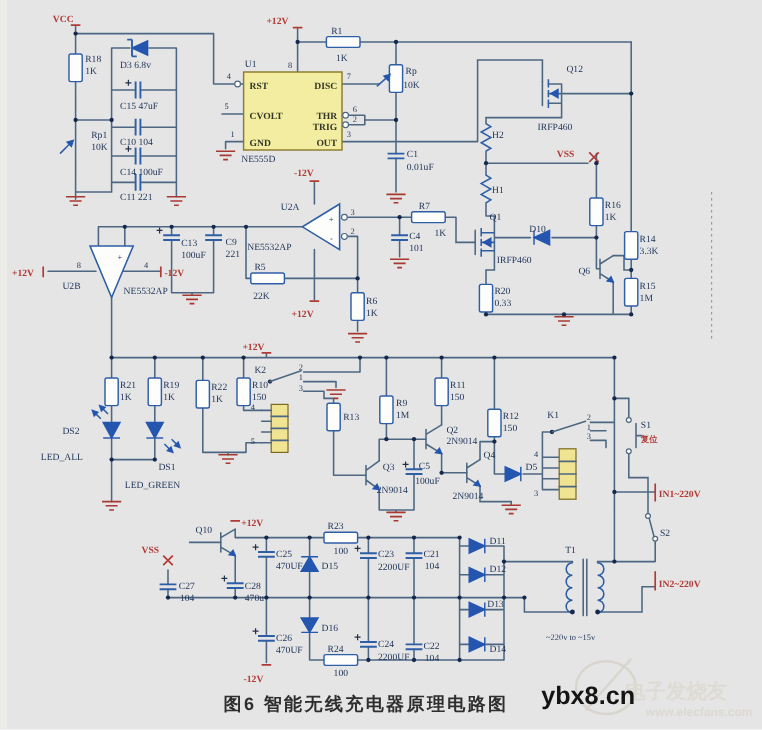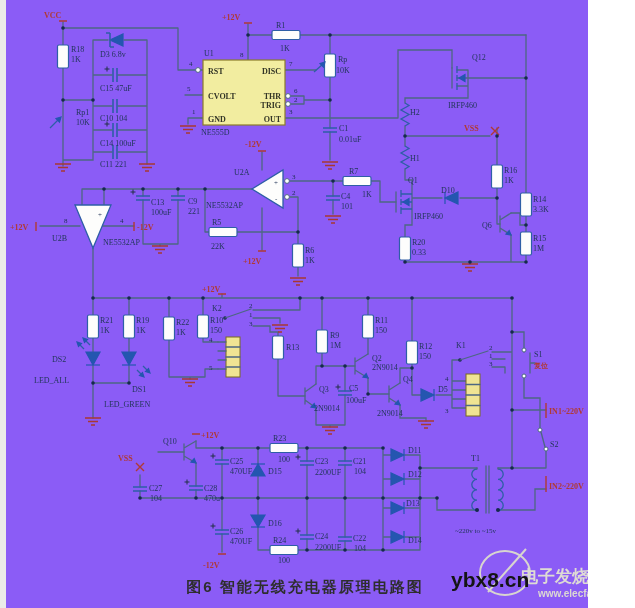--- a/index.html
+++ b/index.html
@@ -1,16 +1,16 @@
 <!DOCTYPE html>
 <html><head>
 <meta charset="utf-8">
 <style>
   html,body{margin:0;padding:0;background:#ffffff;}
-  .stage{position:relative;width:588px;height:608px;background:#8b5cf6;overflow:hidden;}
+  .stage{position:relative;width:635px;height:608px;background:#e5e5e5;overflow:hidden;}
   svg{position:absolute;left:0;top:0;font-family:"Liberation Serif",serif;}
   .w{stroke:#4d6782;stroke-width:1.3;fill:none;stroke-linecap:round;}
   .wd{stroke:#9a9a9a;stroke-width:1;fill:none;stroke-dasharray:2,3;}
   .rs{fill:#fdfdfc;stroke:#2e5ea6;stroke-width:1.2;}
   .cp{stroke:#2e5ea6;stroke-width:1.6;fill:none;}
   .zz{stroke:#2e5ea6;stroke-width:1.3;fill:none;}
   .dio{fill:#2456b0;stroke:#2456b0;stroke-width:1.2;}
   .gn{stroke:#a83832;stroke-width:1.3;fill:none;}
   .rd{stroke:#b03a35;stroke-width:1.4;fill:none;}
   .nd{fill:#16294d;}

